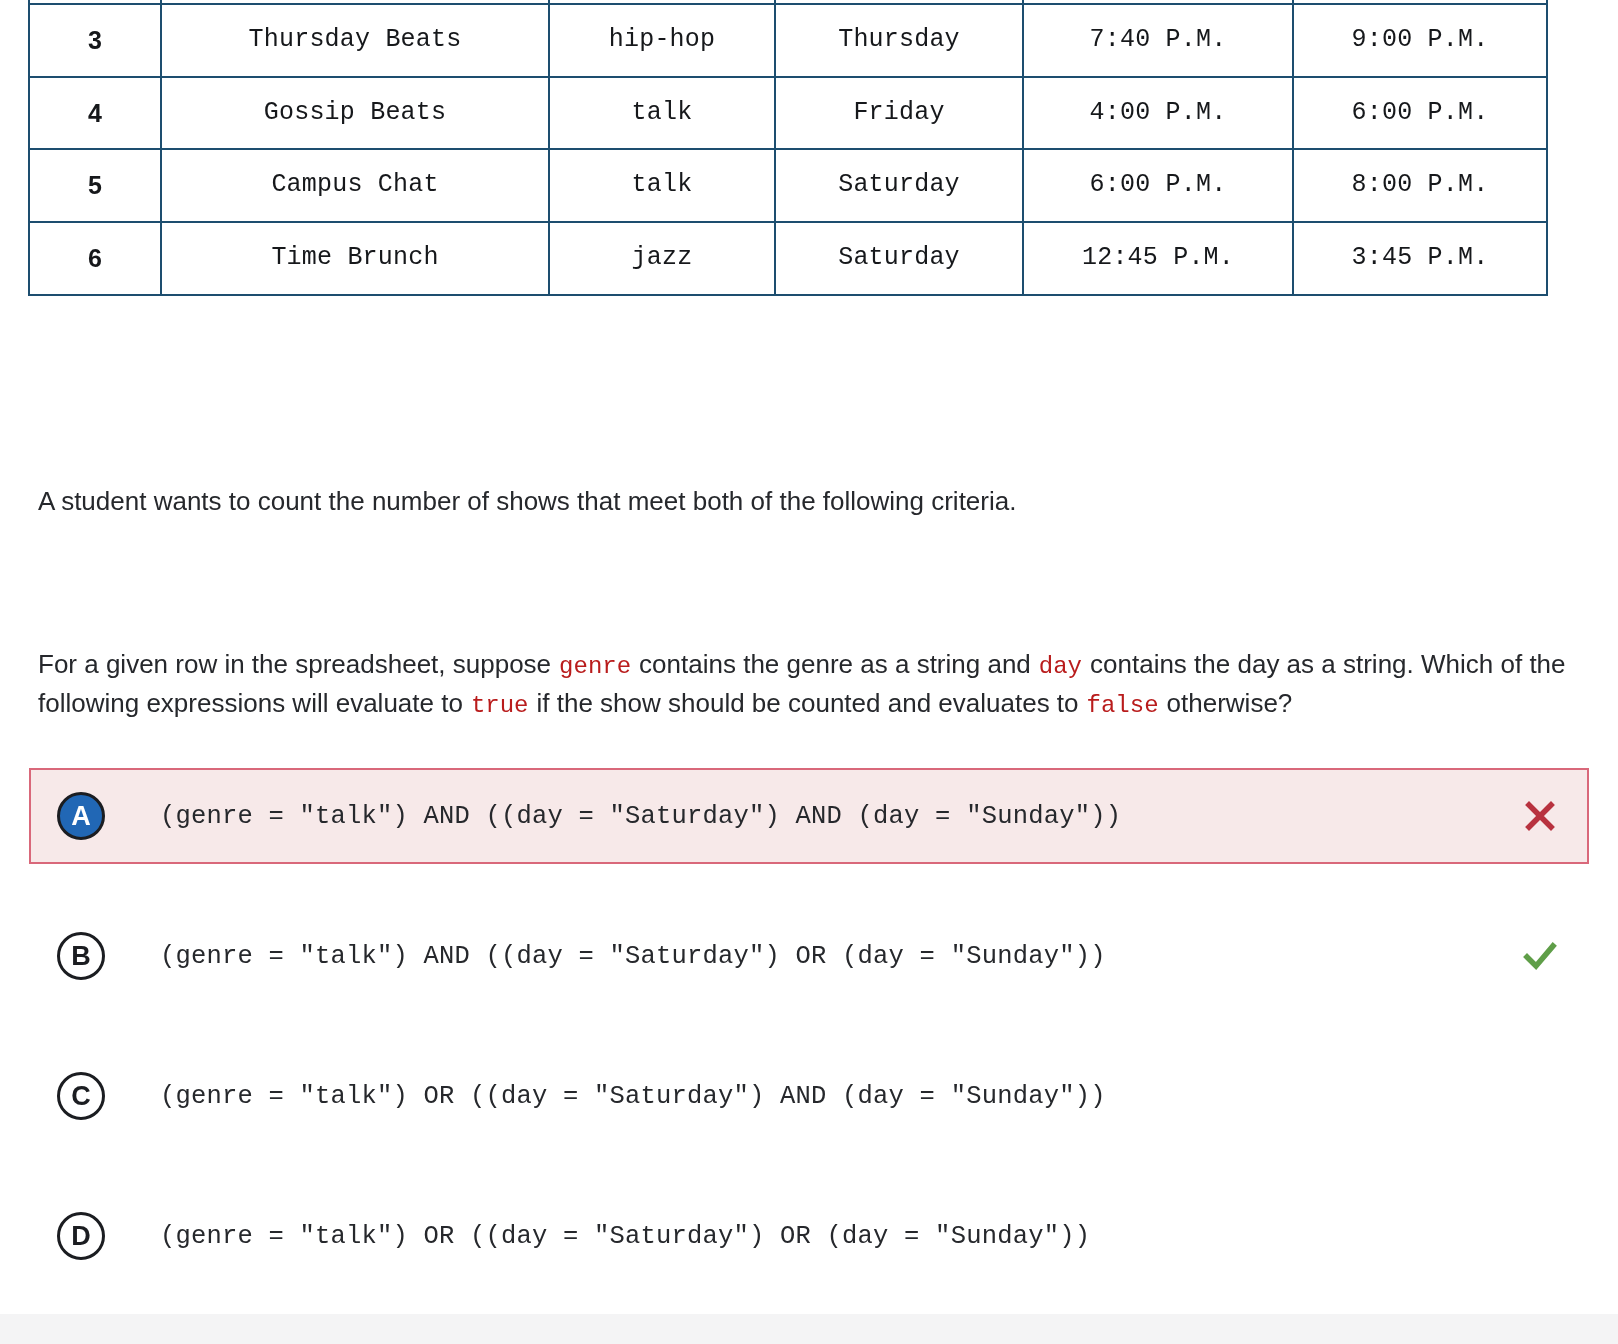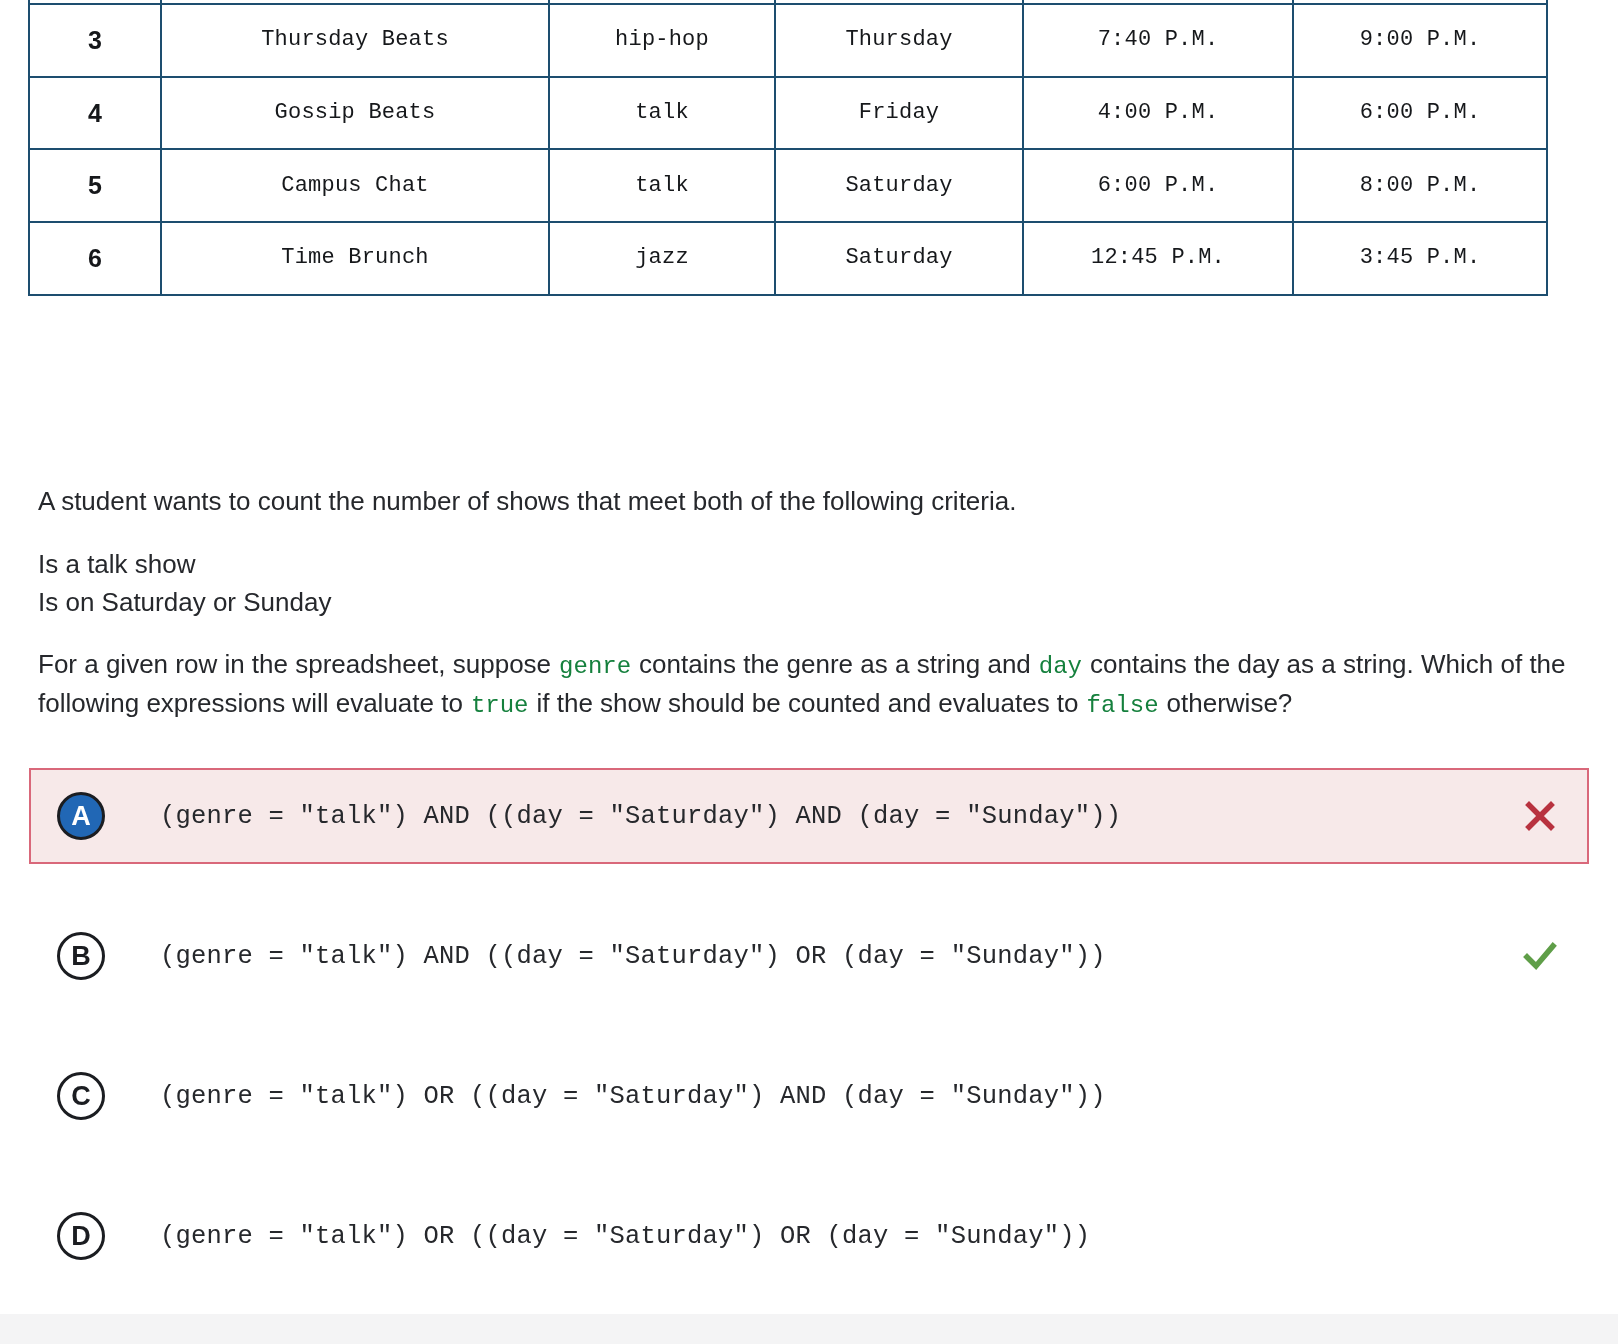--- a/index.html
+++ b/index.html
@@ -34,21 +34,21 @@
   table.schedule {
     border-collapse: collapse;
     width: 1518px;
     table-layout: fixed;
     font-family: "Liberation Mono", monospace;
   }
   table.schedule td {
     border: 2px solid #1d4e6f;
     text-align: center;
     vertical-align: middle;
-    font-size: 22px;
+    font-size: 25px;
     line-height: 1.55;
     color: #16181b;
     padding: 16px 8px;
     letter-spacing: 0.2px;
   }
   table.schedule td.rownum {
     font-family: "Liberation Sans", sans-serif;
     font-weight: bold;
     font-size: 25px;
   }
@@ -69,21 +69,21 @@
     color: #26282c;
   }
   .p-intro { top: 483px; }
   .p-crit  { top: 546px; }
   .p-crit .crit-line { display: block; }
   .p-body  { top: 646px; width: 1528px; }
 
   code.inline {
     font-family: "Liberation Mono", monospace;
     font-size: 24px;
-    color: #15803d;
+    color: #b91c1c;
     padding: 0 8px;
     white-space: nowrap;
   }
 
   
   .choices {
     position: absolute;
     left: 0;
     top: 768px;
     width: 1618px;
@@ -218,24 +218,20 @@
           <td>Saturday</td>
           <td>12:45 P.M.</td>
           <td>3:45 P.M.</td>
         </tr>
       </tbody>
     </table>
   </div>
 
   <div class="prose p-intro">A student wants to count the number of shows that meet both of the following criteria.</div>
 
-  <div class="prose p-crit">
-    <span class="crit-line">Is a talk show</span>
-    <span class="crit-line">Is on Saturday or Sunday</span>
-  </div>
 
   <div class="prose p-body">
     <span>For a given row in the spreadsheet, suppose</span><code class="inline">genre</code><span>contains the genre as a string and</span><code class="inline">day</code><span>contains the day as a string.</span>
     <span>Which of the following expressions will evaluate to</span><code class="inline">true</code><span>if the show should be counted and evaluates to</span><code class="inline">false</code><span>otherwise?</span>
   </div>
 
   <div class="choices">
 
     <div class="choice selected-wrong">
       <span class="badge filled">A</span>

